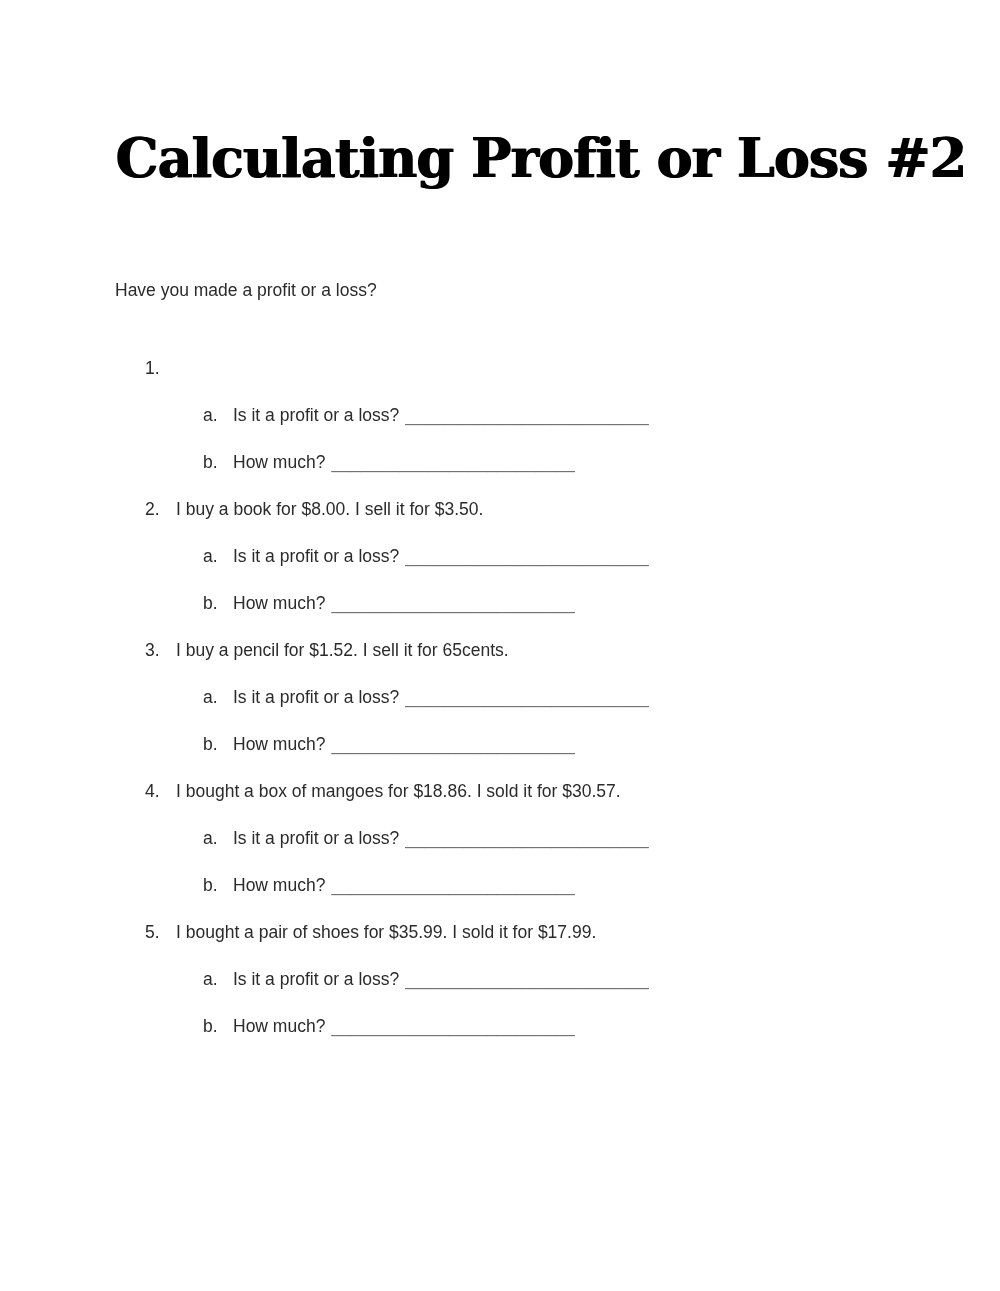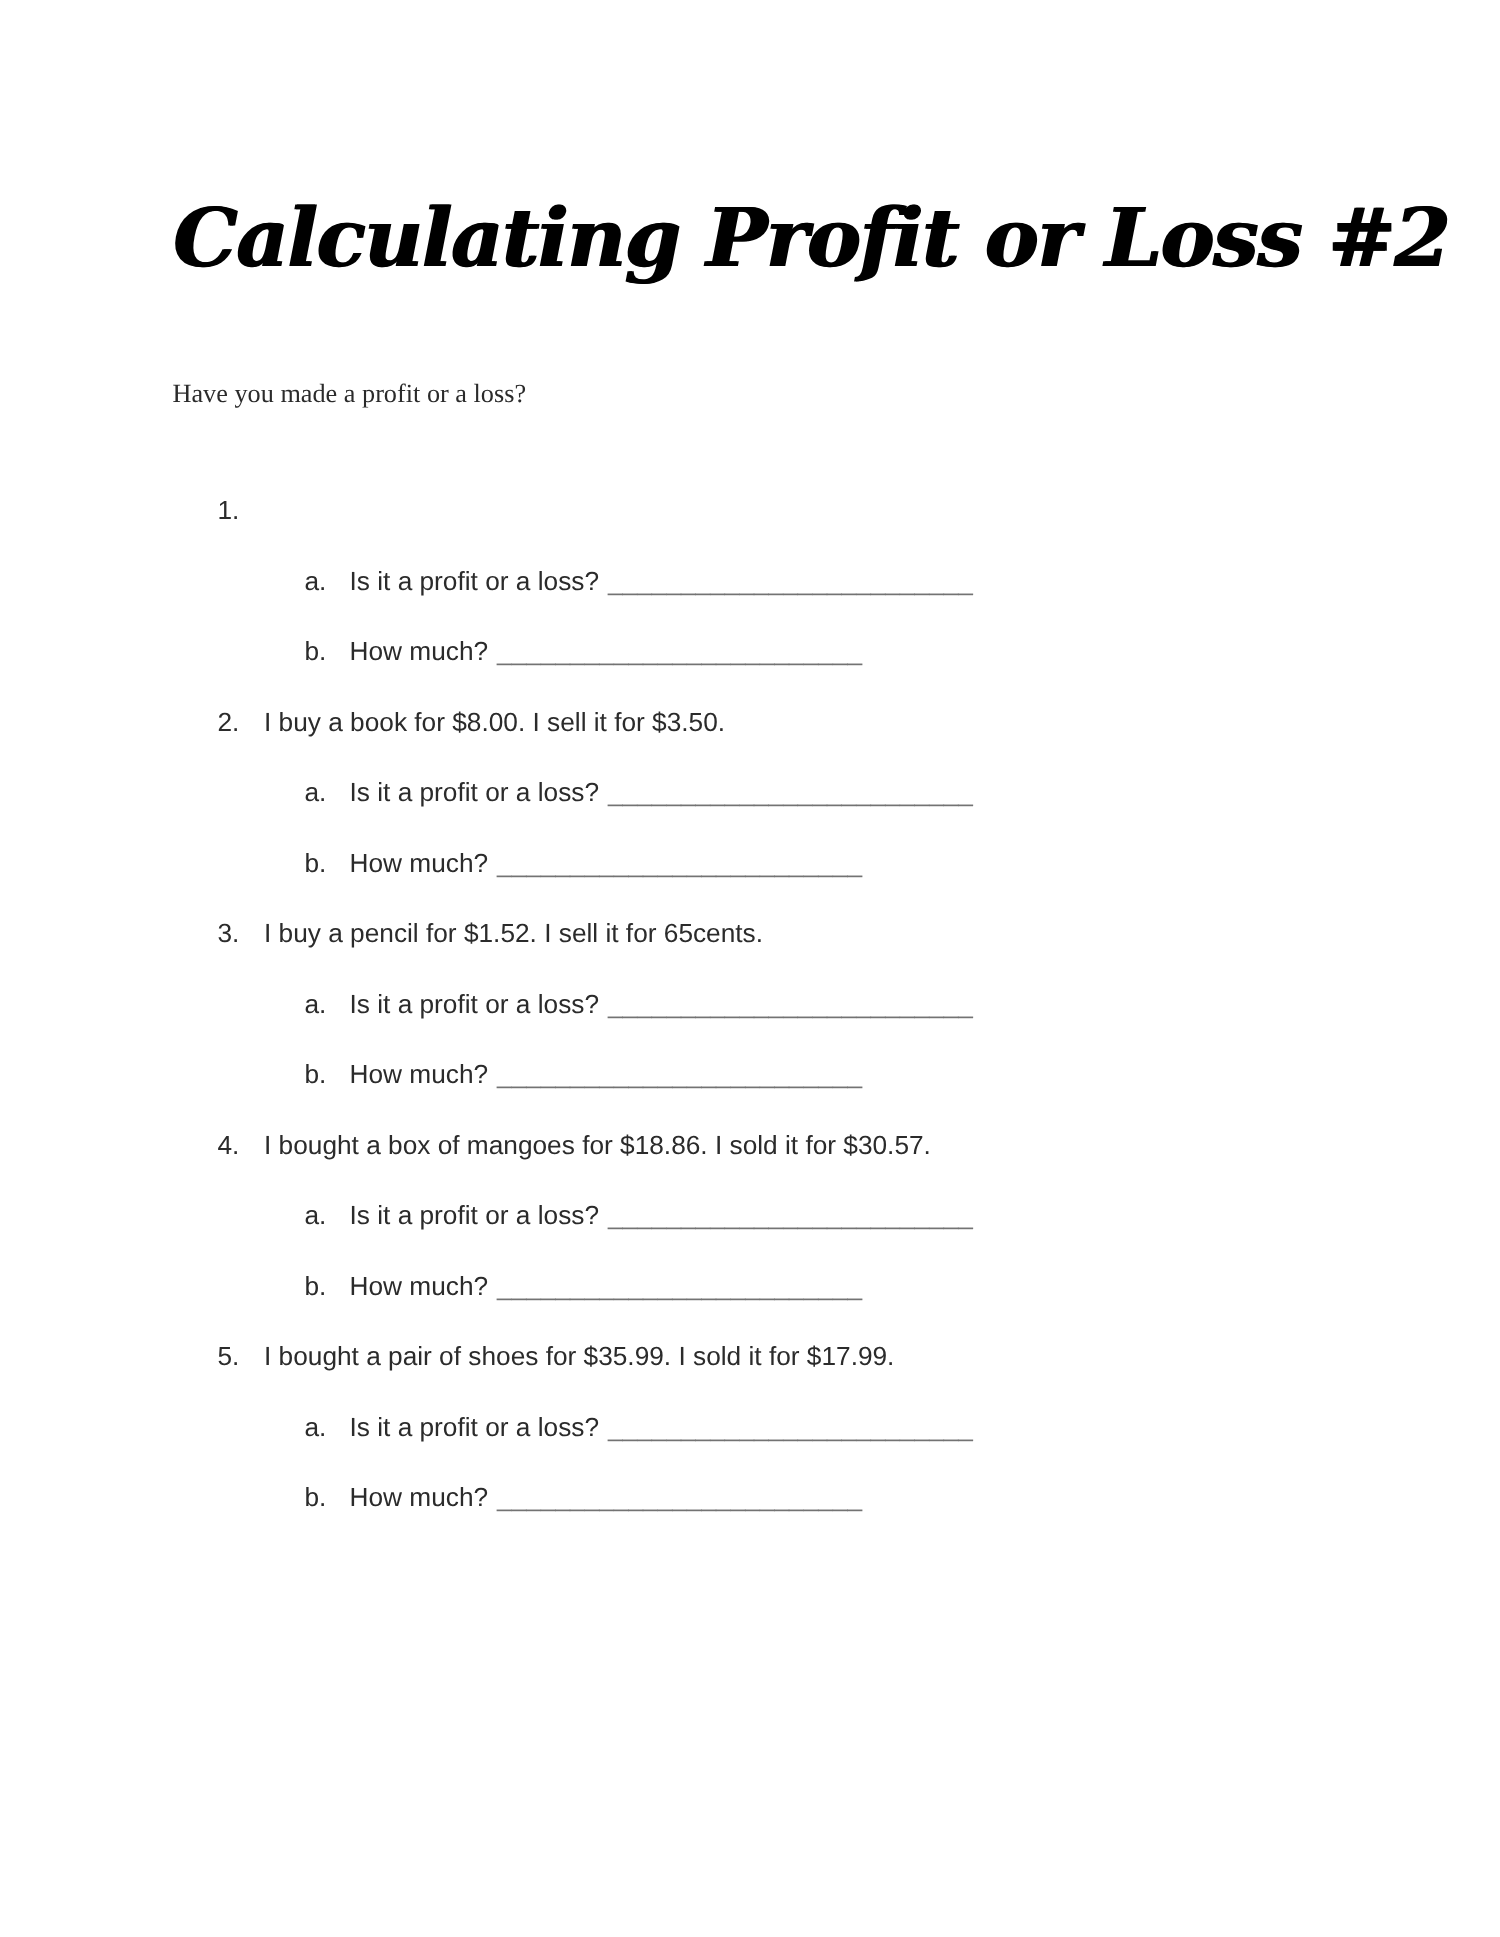--- a/index.html
+++ b/index.html
@@ -11,34 +11,33 @@
     background: #ffffff;
     font-family: "Liberation Sans", sans-serif;
     color: #2b2b2b;
     overflow: hidden;
   }
   .content {
     padding: 118px 80px 0 115px;
   }
   .title {
     font-family: "DejaVu Serif", serif;
-    font-style: italic;
     font-weight: bold;
     font-size: 54px;
     line-height: 80px;
     color: #000000;
     letter-spacing: -1px;
     text-shadow: 1.2px 0 0 #000;
     white-space: nowrap;
   }
   .intro p {
     font-size: 17.5px;
     line-height: 24px;
   }
-  .intro .p1 { margin-top: 52px; font-family: Liberation Serif, serif; }
+  .intro .p1 { margin-top: 80px; }
   .intro .p2 { margin-top: 18px; }
   .questions { margin-top: 54px; }
   .line {
     display: flex;
     align-items: baseline;
     font-size: 17.5px;
     line-height: 24px;
     margin-bottom: 23px;
     white-space: nowrap;
   }

